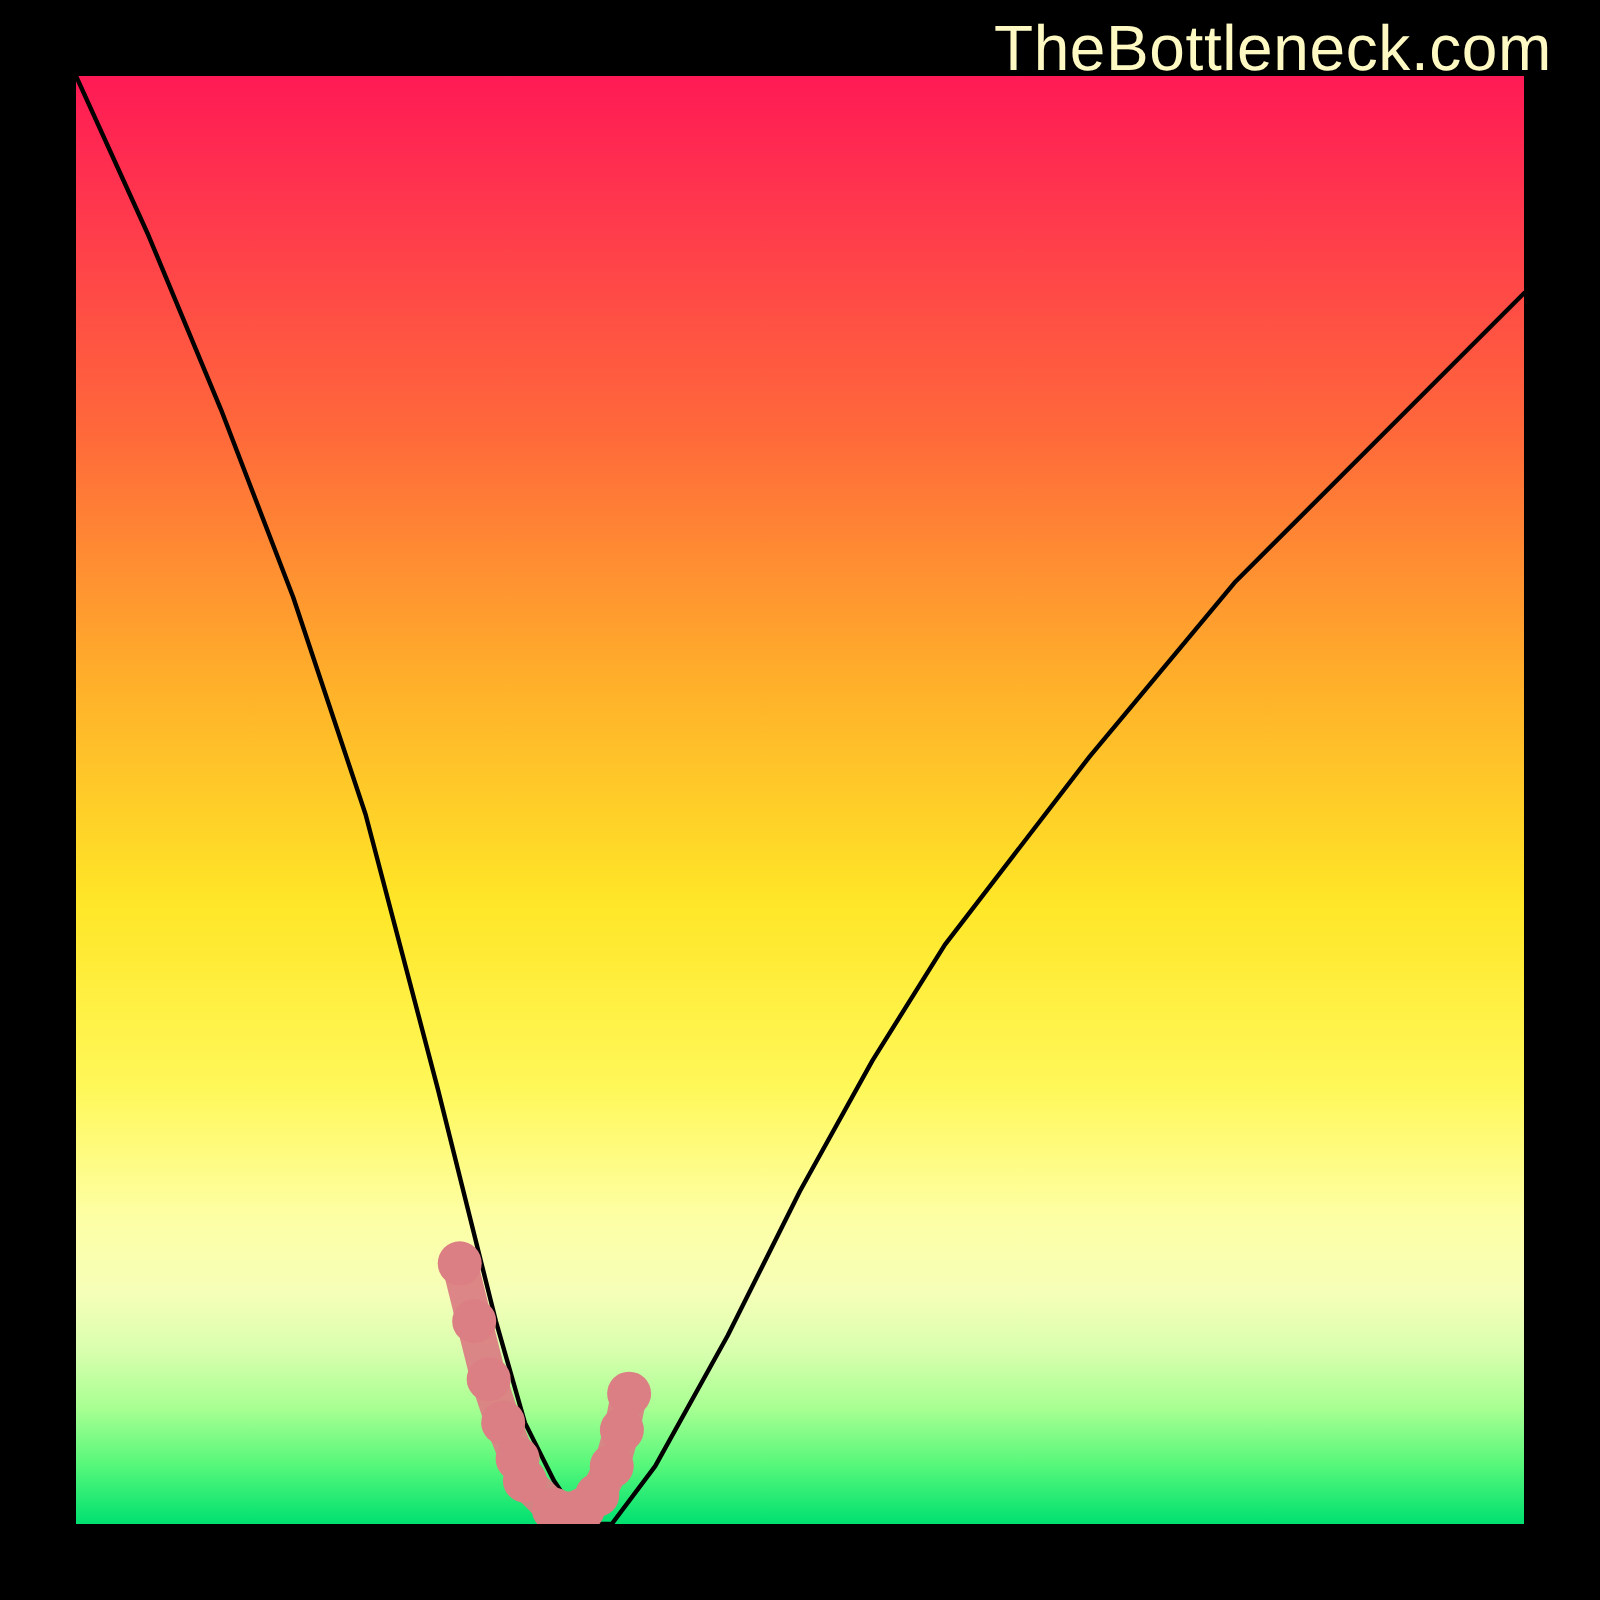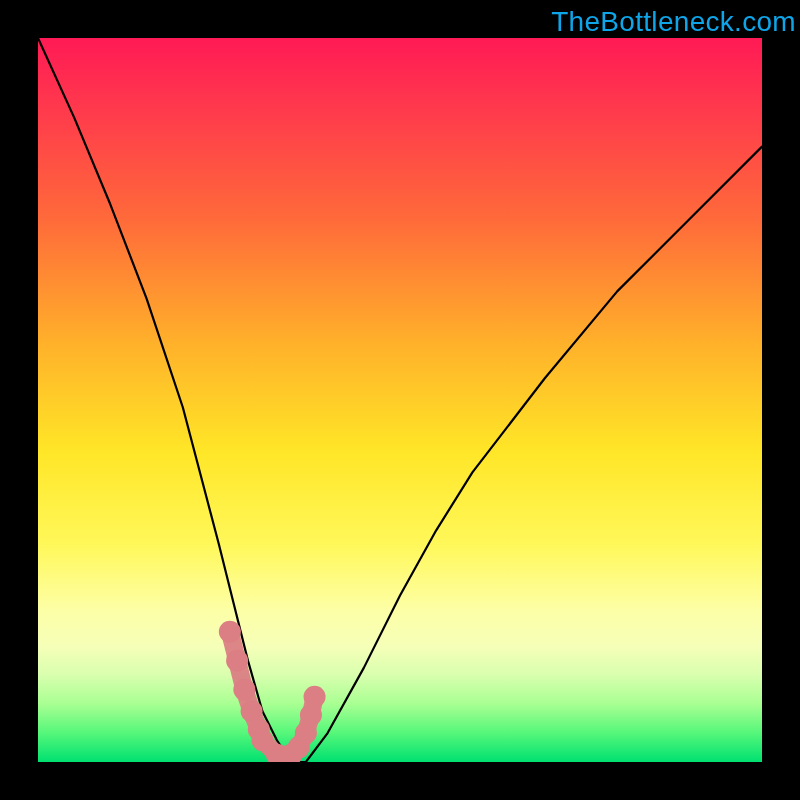--- a/index.html
+++ b/index.html
@@ -13,23 +13,23 @@
   }
   .canvas-wrap {
     position: relative;
     width: 800px;
     height: 800px;
     background: #000;
   }
   .watermark {
     position: absolute;
     top: 6px;
-    right: 4px;
-    color: #0ea5e9;
-    font-size: 28px;
+    right: 24px;
+    color: #fef9c3;
+    font-size: 32px;
     letter-spacing: 0.3px;
     font-weight: 500;
     pointer-events: none;
     user-select: none;
   }
   .plot {
     position: absolute;
     left: 38px;
     top: 38px;
     width: 724px;

